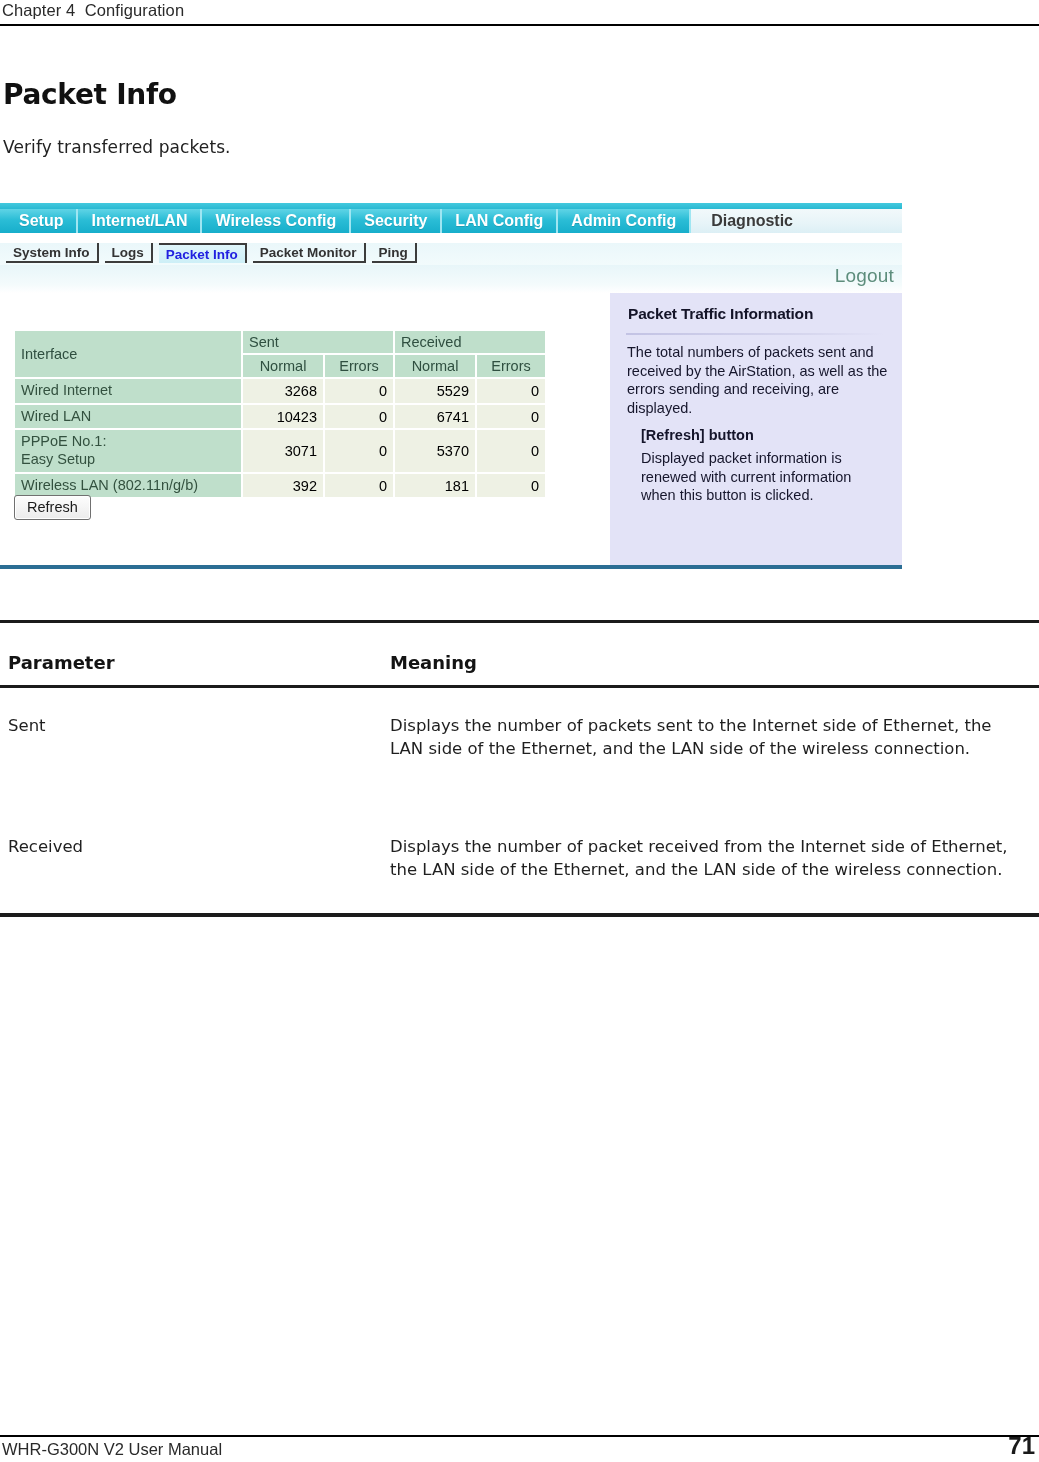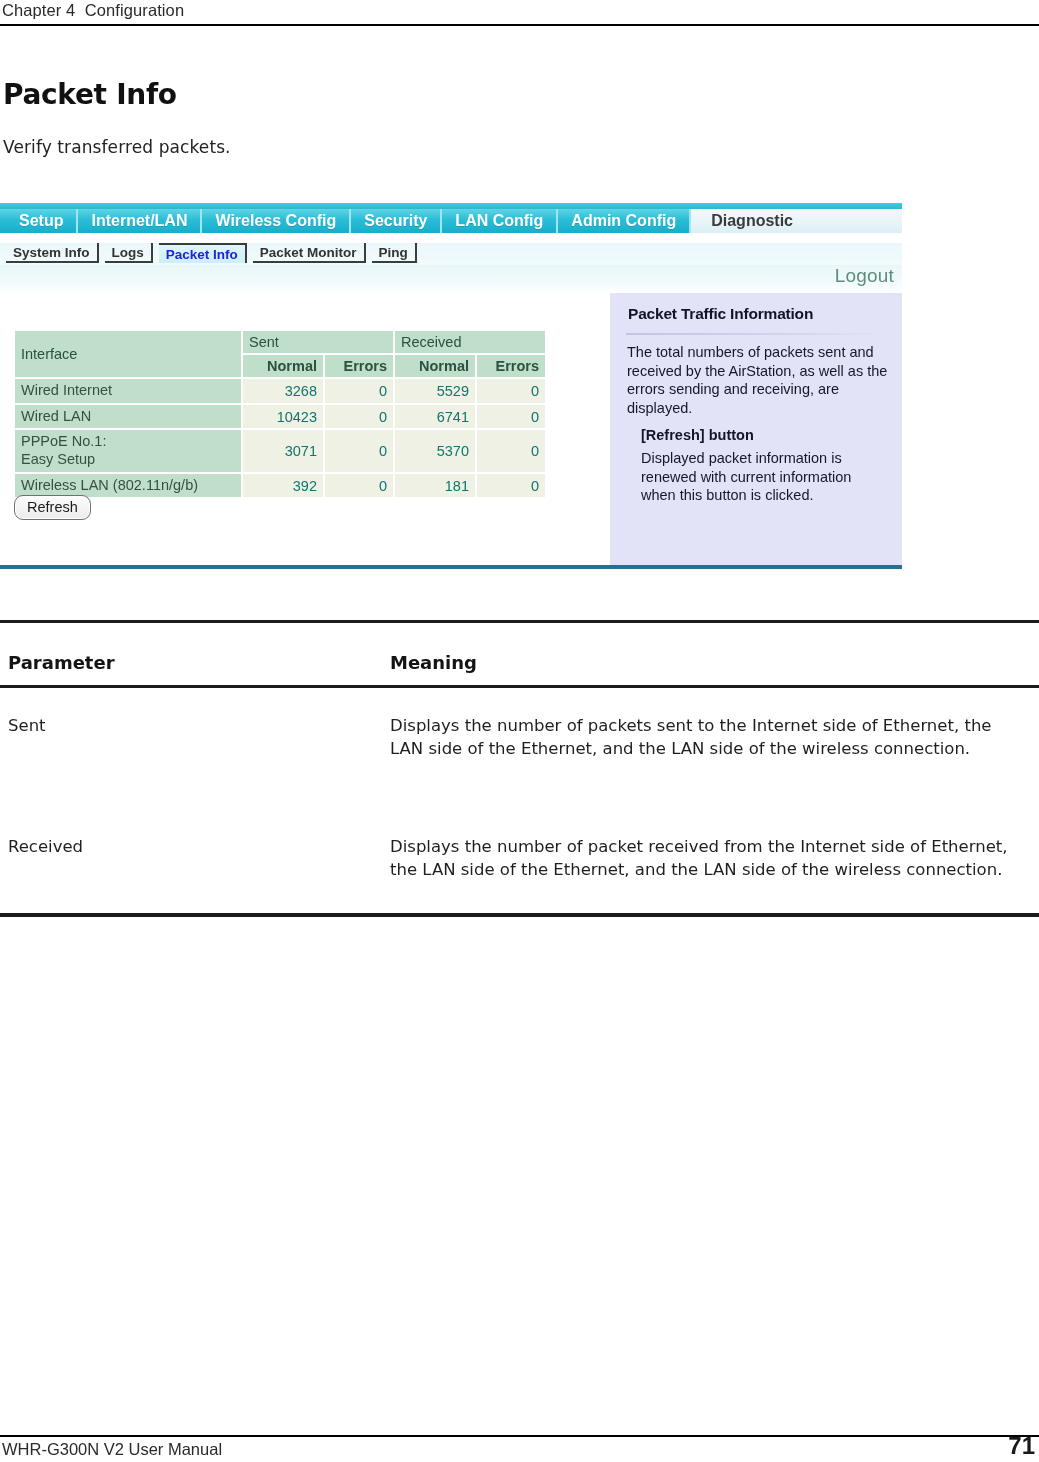--- a/index.html
+++ b/index.html
@@ -192,47 +192,47 @@
   }
   .pkt-table th, .pkt-table td {
     padding: 3px 6px;
     font-weight: normal;
   }
   .th-green {
     background: #bfdfcb;
     color: #2f4f40;
     text-align: left;
   }
-  .th-green.ctr { text-align: right; font-weight: bold; }
+  .th-green.ctr { text-align: center; }
   .cell-label {
     background: #bfdfcb;
     color: #33513f;
     text-align: left;
     line-height: 1.22;
   }
   .cell-num {
     background: #eef1e4;
-    color: #0f766e;
+    color: #000000;
     text-align: right;
     min-width: 56px;
   }
   .c-iface { width: 214px; }
   .c-norm  { width: 68px; }
   .c-err   { width: 52px; }
 
   .refresh-btn {
     position: absolute;
     left: 14px;
     top: 202px;
     font-family: "Liberation Sans", sans-serif;
     font-size: 14.5px;
     color: #1b1b1b;
     background: linear-gradient(to bottom, #fdfdfd 0%, #ececec 100%);
     border: 1px solid #707070;
-    border-radius: 9px;
+    border-radius: 3px;
     padding: 3px 12px 4px 12px;
     box-shadow: inset 0 0 0 1px #ffffff;
   }
 
   
   .help-pane {
     position: absolute;
     left: 610px;
     top: 0;
     width: 292px;

